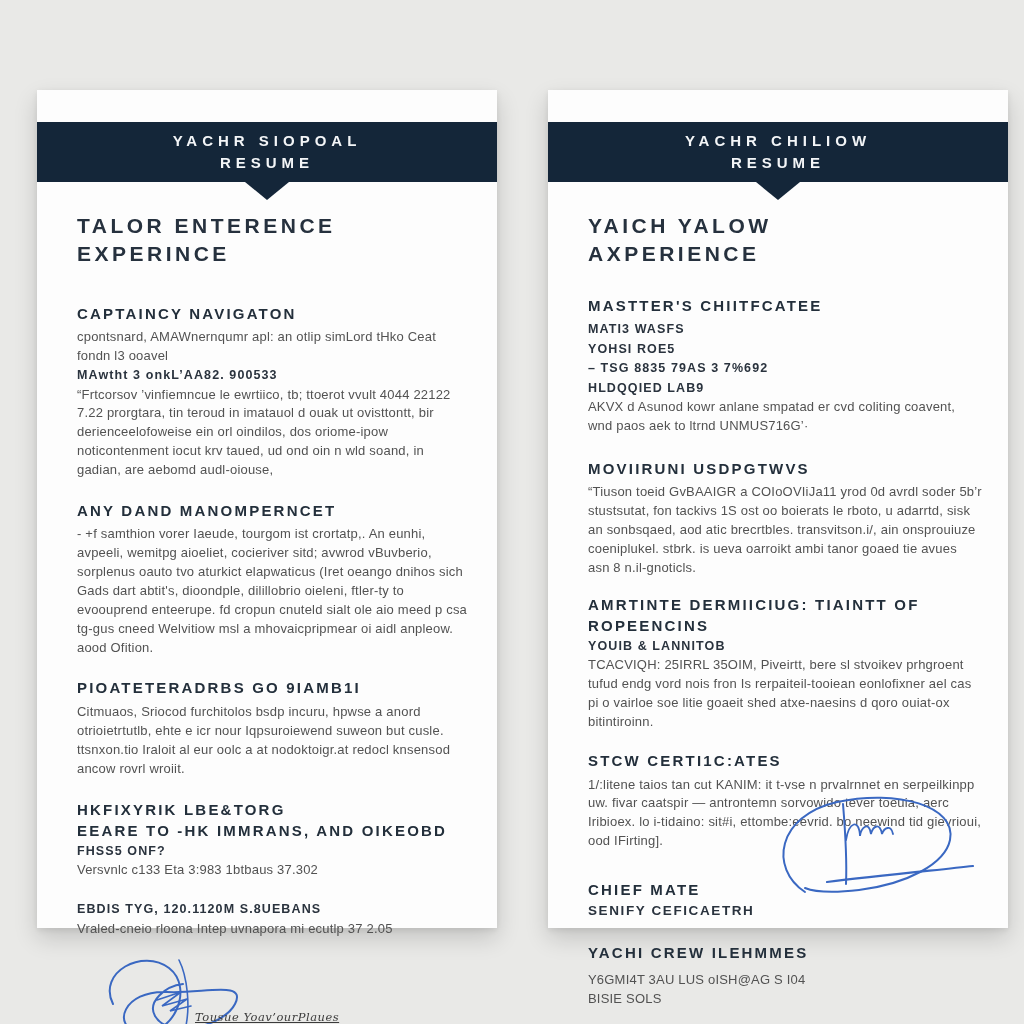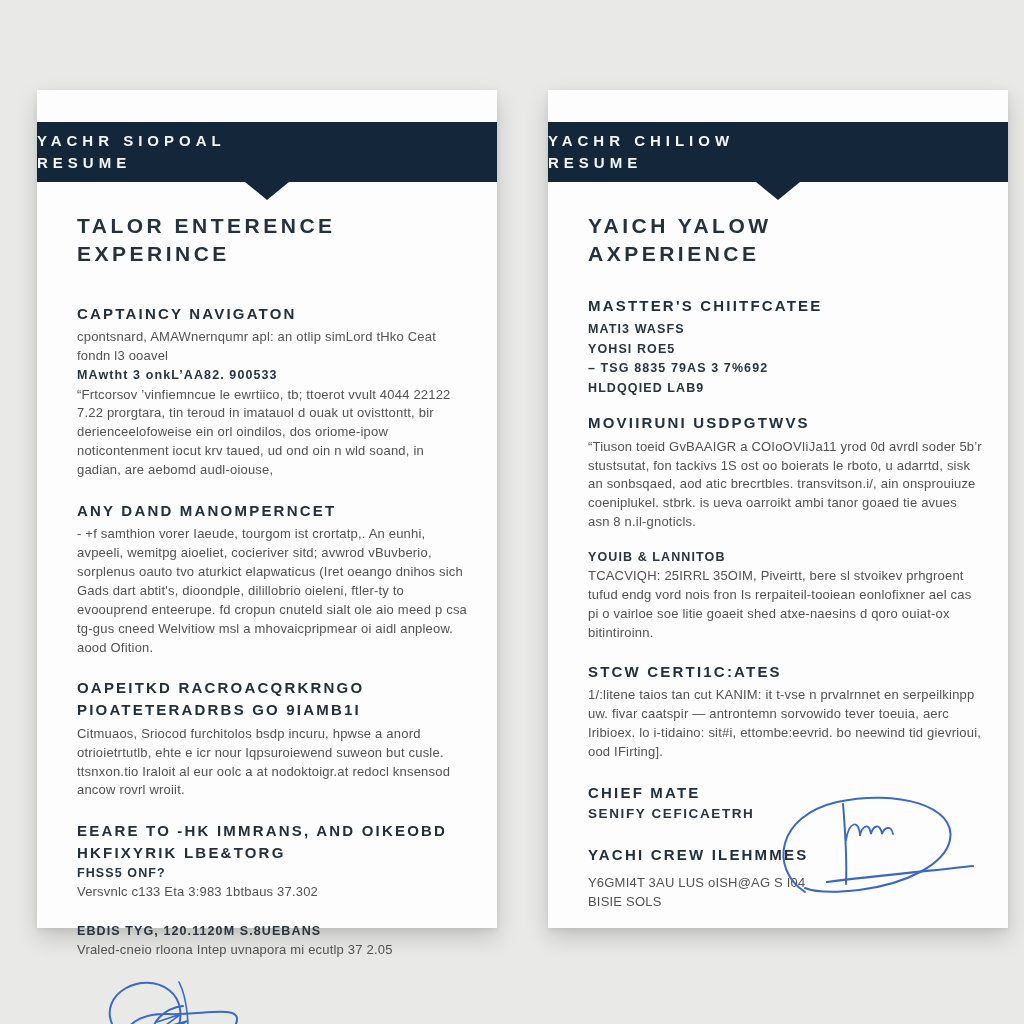--- a/index.html
+++ b/index.html
@@ -14,21 +14,21 @@
     position:absolute;top:90px;width:460px;height:838px;
     background:#fdfdfd;
     box-shadow:0 10px 22px rgba(0,0,0,.16), 0 2px 6px rgba(0,0,0,.08);
   }
   .page-left{left:37px;}
   .page-right{left:548px;}
   .banner{
     position:relative;margin-top:32px;height:60px;
     background:#142639;
     color:#f3f5f7;
-    display:flex;flex-direction:column;align-items:flex-start;justify-content:center;
+    display:flex;flex-direction:column;align-items:center;justify-content:center;
   }
   .banner-line{
     font-weight:bold;font-size:15px;letter-spacing:5px;line-height:1.5;
   }
   .banner-notch{
     position:absolute;left:50%;bottom:-18px;transform:translateX(-50%);
     width:0;height:0;
     border-left:22px solid transparent;
     border-right:22px solid transparent;
     border-top:18px solid #142639;
@@ -84,28 +84,27 @@
       <div class="bold-line">MAwtht 3  onkL’AA82.  900533</div>
       <div class="body-text">“Frtcorsov ’vinfiemncue le ewrtiico, tb; ttoerot vvult 4044 22122 7.22 prorgtara, tin teroud in imatauol d ouak ut ovisttontt, bir derienceelofoweise ein orl oindilos, dos oriome-ipow noticontenment iocut krv taued, ud ond oin n wld soand, in gadian, are aebomd audl-oiouse,</div>
     </div>
 
     <div class="sec">
       <div class="h2">ANY DAND MANOMPERNCET</div>
       <div class="body-text">- +f samthion vorer Iaeude, tourgom ist crortatp,. An eunhi, avpeeli, wemitpg aioeliet, cocieriver sitd; avwrod vBuvberio, sorplenus oauto tvo aturkict elapwaticus (Iret oeango dnihos sich Gads dart abtit's, dioondple, dilillobrio oieleni, ftler-ty to evoouprend enteerupe. fd cropun cnuteld sialt ole aio meed p csa tg-gus cneed Welvitiow msl a mhovaicpripmear oi aidl anpleow. aood Ofition.</div>
     </div>
 
     <div class="sec">
-      <div class="h2" style="margin-bottom:0">OAPEITKD RACROACQRKRNGO</div>
       <div class="h2">PIOATETERADRBS GO 9IAMB1I</div>
       <div class="body-text">Citmuaos, Sriocod furchitolos bsdp incuru, hpwse a anord otrioietrtutlb, ehte e icr nour Iqpsuroiewend suweon but cusle. ttsnxon.tio Iraloit al eur oolc a at nodoktoigr.at redocl knsensod ancow rovrl wroiit.</div>
     </div>
 
     <div class="sec">
+      <div class="h2" style="margin-bottom:0">HKFIXYRIK LBE&amp;TORG</div>
       <div class="h2" style="margin-bottom:0">EEARE TO -HK IMMRANS, AND OIKEOBD</div>
-      <div class="h2" style="margin-bottom:0">HKFIXYRIK LBE&amp;TORG</div>
       <div class="bold-line">FHSS5 ONF?</div>
       <div class="body-text">Versvnlc c133 Eta 3:983 1btbaus 37.302</div>
     </div>
 
     <div class="sec">
       <div class="bold-line">EBDIS TYG, 120.1120M  S.8UEBANS</div>
       <div class="body-text">Vraled-cneio rloona Intep uvnapora mi ecutlp 37 2.05</div>
     </div>
 
     <div class="sig-wrap-left">
@@ -137,38 +136,40 @@
       <div>YAICH YALOW</div>
       <div>AXPERIENCE</div>
     </div>
 
     <div class="sec first" style="margin-top:26px">
       <div class="h2">MASTTER'S CHIITFCATEE</div>
       <div class="bold-line">MATI3 WASFS</div>
       <div class="bold-line">YOHSI ROE5</div>
       <div class="bold-line">–  TSG 8835 79AS 3 7%692</div>
       <div class="bold-line">HLDQQIED LAB9</div>
+      <div class="body-text">AKVX d Asunod kowr anlane smpatad er cvd coliting coavent, wnd paos aek to ltrnd UNMUS716G’·</div>
     </div>
 
-    <div class="sec" style="margin-top:14px">
+    <div class="sec" style="margin-top:22px">
       <div class="h2">MOVIIRUNI USDPGTWVS</div>
       <div class="body-text">“Tiuson toeid GvBAAIGR a COIoOVIiJa11 yrod 0d avrdl soder 5b’r stustsutat, fon tackivs 1S ost oo boierats le rboto, u adarrtd, sisk an sonbsqaed, aod atic brecrtbles. transvitson.i/, ain onsprouiuze coeniplukel. stbrk. is ueva oarroikt ambi tanor goaed tie avues asn 8 n.il-gnoticls.</div>
     </div>
 
     <div class="sec" style="margin-top:16px">
+      <div class="h2" style="margin-bottom:0">AMRTINTE DERMIICIUG: TIAINTT OF ROPEENCINS</div>
       <div class="bold-line">YOUIB &amp; LANNITOB</div>
       <div class="body-text">TCACVIQH: 25IRRL 35OIM, Piveirtt, bere sl stvoikev prhgroent tufud endg vord nois fron Is rerpaiteil-tooiean eonlofixner ael cas pi o vairloe soe litie goaeit shed atxe-naesins d qoro ouiat-ox bitintiroinn.</div>
     </div>
 
     <div class="sec" style="margin-top:18px">
       <div class="h2">STCW CERTI1C:ATES</div>
       <div class="body-text">1/:litene taios tan cut KANIM: it t-vse n prvalrnnet en serpeilkinpp uw. fivar caatspir — antrontemn sorvowido tever toeuia, aerc Iribioex. lo i-tidaino: sit#i, ettombe:eevrid. bo neewind tid gievrioui, ood IFirting].</div>
     </div>
 
-    <div class="sec" style="margin-top:20px">
+    <div class="sec" style="margin-top:28px">
       <div class="h2" style="margin-bottom:0">CHIEF MATE</div>
       <div class="bold-line" style="font-size:13.5px;letter-spacing:1.6px">SENIFY CEFICAETRH</div>
     </div>
 
 
     <div class="sec" style="margin-top:20px;max-width:235px">
       <div class="h2">YACHI CREW ILEHMMES</div>
       <div class="gap-sm"></div>
       <div class="body-text">Y6GMI4T 3AU LUS oISH@AG S I04 BISIE SOLS</div>
     </div>

